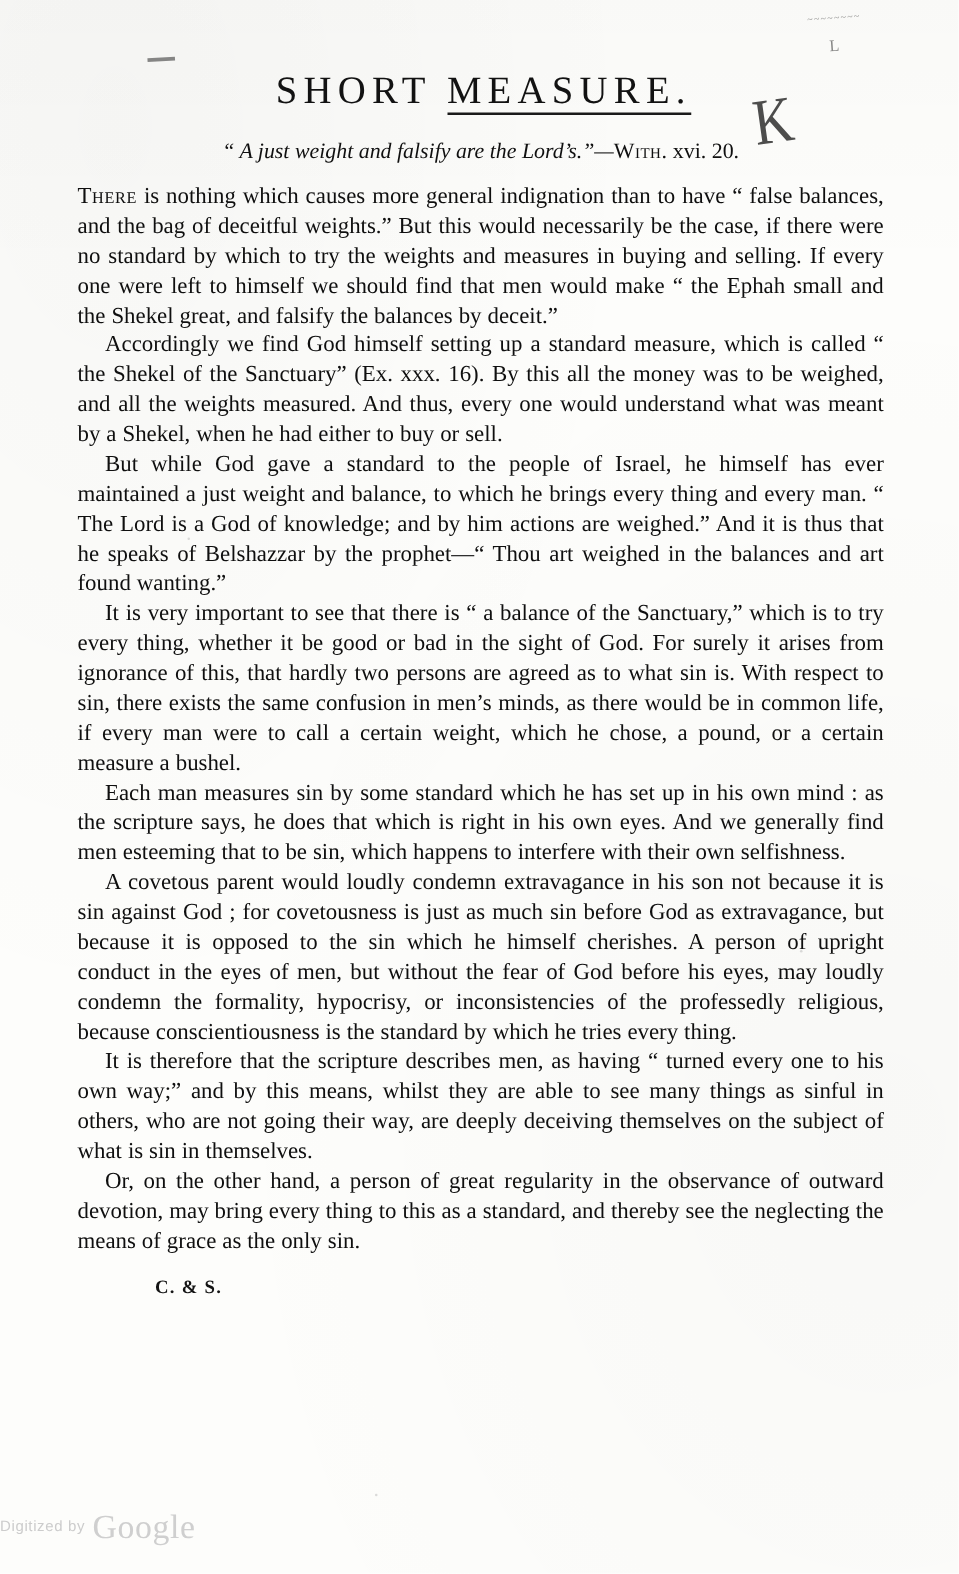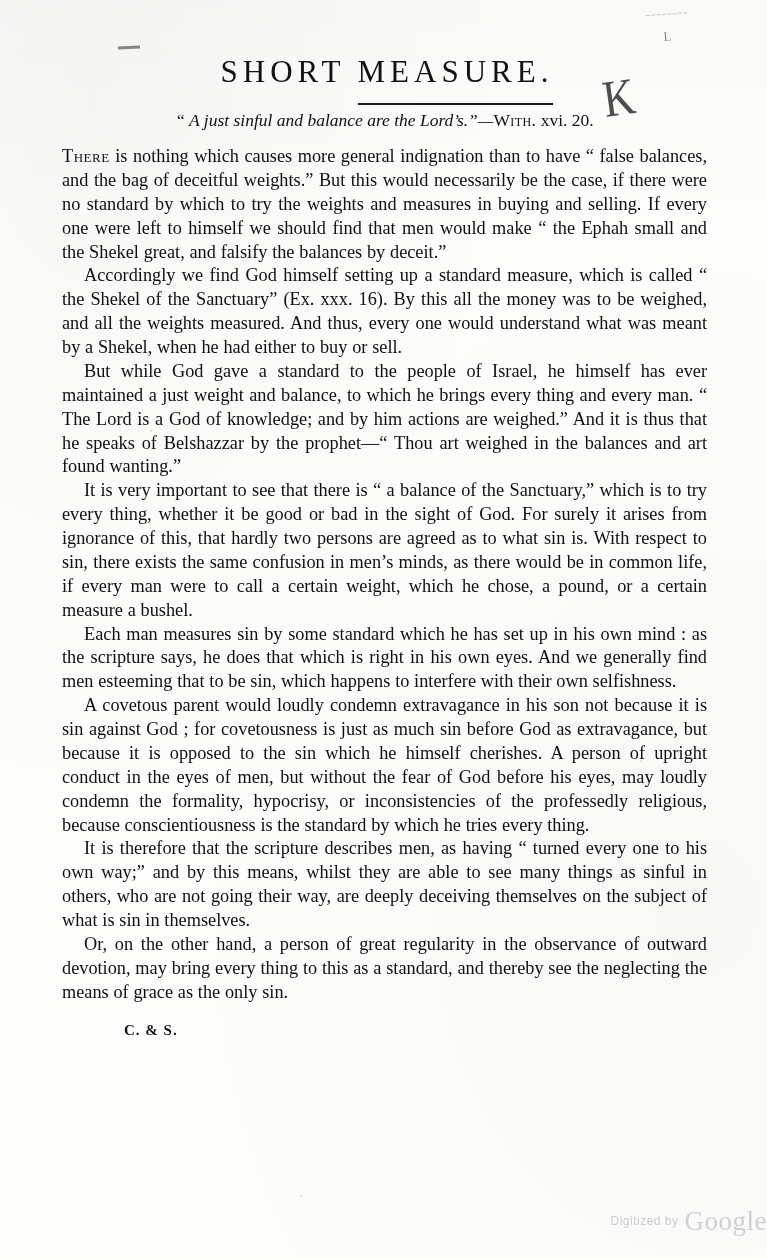--- a/index.html
+++ b/index.html
@@ -92,21 +92,21 @@
     text-align: center;
     font-family: "Liberation Serif", serif;
     font-size: 31px;
     font-weight: normal;
     letter-spacing: 5px;
     color: #121212;
     text-indent: 5px;
   }
   h1.title .underlined {
     border-bottom: 2px solid #1a1a1a;
-    padding-bottom: 14px;
+    padding-bottom: 1px;
   }
 
   .epigraph {
     margin: 20px 0 0 0;
     text-align: center;
     font-size: 17.5px;
     font-style: italic;
     color: #101010;
   }
   .epigraph .ref {
@@ -146,21 +146,21 @@
     font-weight: bold;
     font-size: 15px;
     letter-spacing: 1px;
   }
 
   .footer-watermark {
     position: absolute;
     left: 0;
     right: 0;
     bottom: 22px;
-    text-align: right;
+    text-align: left;
     color: #c9c9c9;
     font-size: 13px;
     letter-spacing: 0.5px;
     user-select: none;
   }
   .footer-watermark .g {
     font-family: "Liberation Serif", serif;
     font-size: 27px;
     letter-spacing: 0.5px;
     color: #cfcfcf;
@@ -191,21 +191,21 @@
     <div class="line1">~~~~~~~~</div>
     <div class="line2">L</div>
   </div>
 
   <div class="hand-k">K</div>
 
   <div class="content">
 
     <h1 class="title"><span>SHORT </span><span class="underlined">MEASURE.</span></h1>
 
-    <p class="epigraph"><span>“ A just sinful and balance are the Lord’s.”—</span><span class="smallcaps">With.</span><span class="ref"> xvi. 20.</span></p>
+    <p class="epigraph"><span>“ A just weight and falsify are the Lord’s.”—</span><span class="smallcaps">With.</span><span class="ref"> xvi. 20.</span></p>
 
     <div class="body-text">
 
       <p class="first"><span class="sc">There</span><span> is nothing which causes more general indignation than to have “ false balances, and the bag of deceitful weights.”   But this would necessarily be the case, if there were no standard by which to try the weights and measures in buying and selling.   If every one were left to himself we should find that men would make “ the Ephah small and the Shekel great, and falsify the balances by deceit.”</span></p>
 
       <p>Accordingly we find God himself setting up a standard measure, which is called “ the Shekel of the Sanctuary” (Ex. xxx. 16).   By this all the money was to be weighed, and all the weights measured. And thus, every one would understand what was meant by a Shekel, when he had either to buy or sell.</p>
 
       <p>But while God gave a standard to the people of Israel, he himself has ever maintained a just weight and balance, to which he brings every thing and every man.   “ The Lord is a God of knowledge; and by him actions are weighed.”   And it is thus that he speaks of Belshazzar by the prophet—“ Thou art weighed in the balances and art found wanting.”</p>
 
       <p>It is very important to see that there is “ a balance of the Sanctuary,” which is to try every thing, whether it be good or bad in the sight of God.   For surely it arises from ignorance of this, that hardly two persons are agreed as to what sin is.   With respect to sin, there exists the same confusion in men’s minds, as there would be in common life, if every man were to call a certain weight, which he chose, a pound, or a certain measure a bushel.</p>

